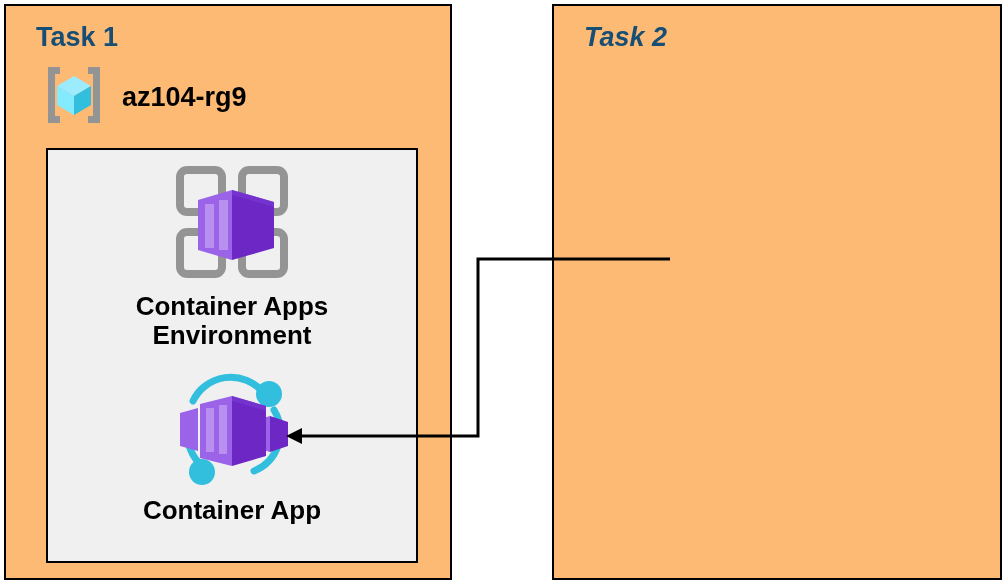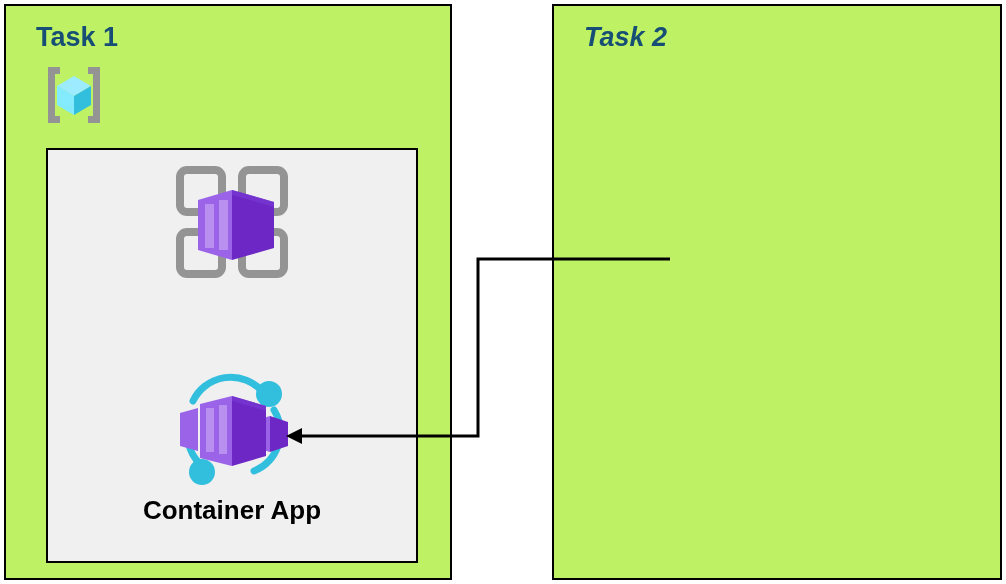--- a/index.html
+++ b/index.html
@@ -17,21 +17,21 @@
   #canvas {
     position: absolute;
     left: 0; top: 0;
     width: 1006px;
     height: 584px;
   }
 
   
   .panel {
     position: absolute;
-    background: #bef264;
+    background: #fdba74;
     border: 2px solid #000000;
     box-sizing: border-box;
   }
   #panel-task1 { left: 4px;   top: 4px; width: 448px; height: 576px; }
   #panel-task2 { left: 552px; top: 4px; width: 450px; height: 576px; font-style: italic; }
 
   .panel-title {
     position: absolute;
     font-size: 27px;
     font-weight: bold;
@@ -118,20 +118,21 @@
 
           <path d="M36 17 L53 27 L36 37 L19 27 Z" fill="#9cebff"></path>
 
           <path d="M19 27 L36 37 L36 56 L19 46 Z" fill="#50e6ff"></path>
 
           <path d="M53 27 L53 46 L36 56 L36 37 Z" fill="#32bedd"></path>
 
           <path d="M19 27 L36 37 L36 56 L19 46 Z" fill="#c3f1ff" opacity="0.45"></path>
         </svg>
       </span>
+      <span id="rg-label">az104-rg9</span>
     </div>
 
     <div class="inner-box" id="inner-task1">
 
       <div class="resource" id="res-cae">
         <span class="resource-icon">
           <svg width="124" height="124" viewBox="0 0 124 124">
 
             <g fill="none" stroke="#949494" stroke-width="8">
               <rect x="10" y="10" width="42" height="42" rx="7"></rect>
@@ -143,20 +144,22 @@
             <path d="M62 30 L104 42 L104 88 L62 100 Z" fill="#6c27c4"></path>
 
             <path d="M28 40 L62 30 L62 100 L28 90 Z" fill="#9a63e8"></path>
 
             <rect x="35" y="44" width="9" height="44" fill="#b98ff0"></rect>
             <rect x="49" y="40" width="9" height="50" fill="#b98ff0"></rect>
 
             <path d="M62 30 L104 42 L104 47 L62 35 Z" fill="#7a3ad6" opacity="0.65"></path>
           </svg>
         </span>
+        <div class="resource-label">Container Apps
+Environment</div>
       </div>
 
       <div class="resource" id="res-capp">
         <span class="resource-icon">
           <svg width="140" height="120" viewBox="0 0 140 120">
 
             <g fill="none" stroke="#32bedd" stroke-width="7" stroke-linecap="round">
               <path d="M31 33 A42 42 0 0 1 100 23"></path>
               <path d="M112 42 A42 42 0 0 1 92 103"></path>
               <path d="M38 96 A42 42 0 0 1 28 52"></path>

